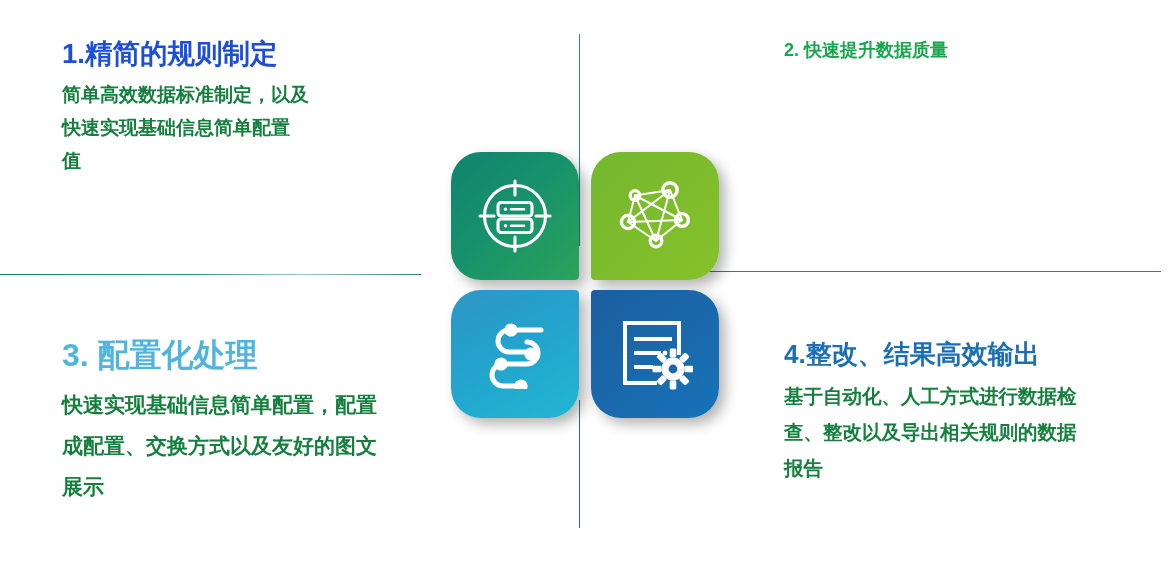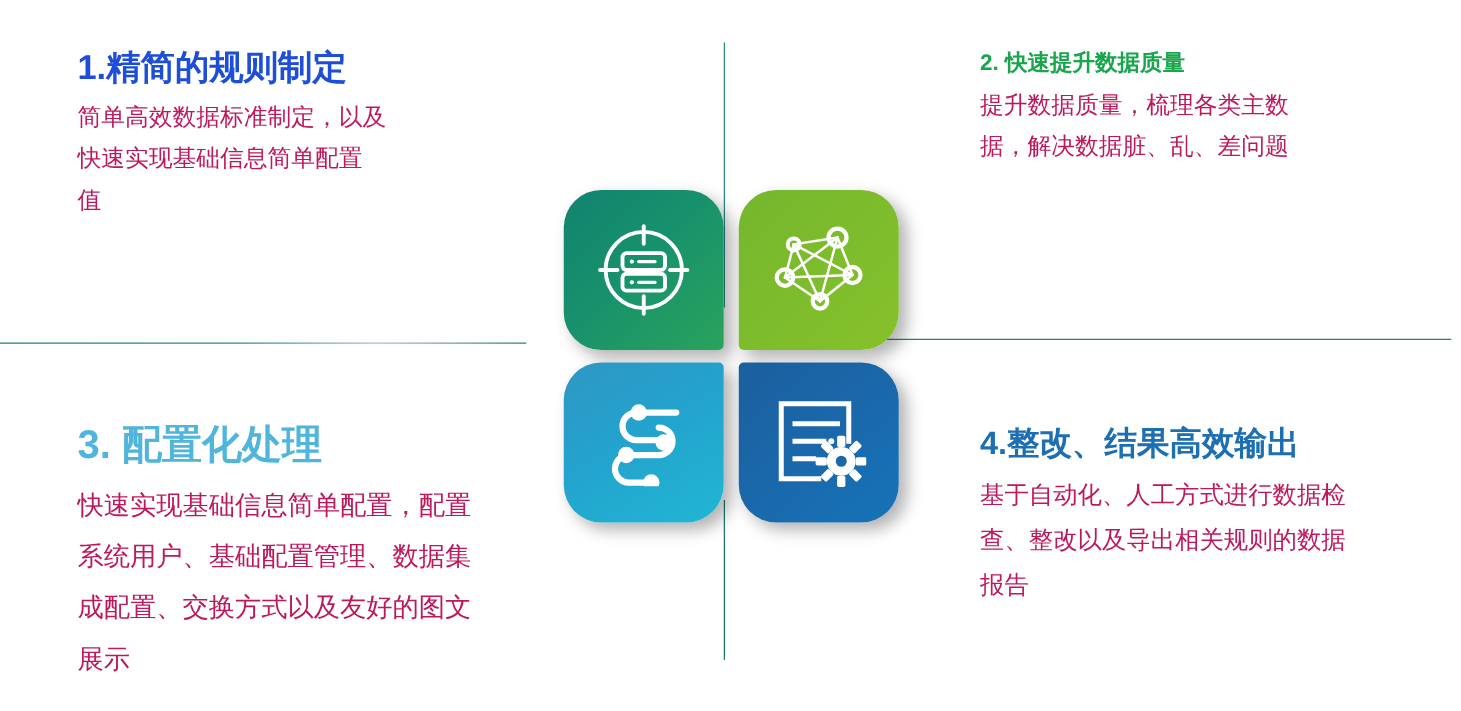--- a/index.html
+++ b/index.html
@@ -56,22 +56,22 @@
     z-index: 3;
   }
   .q-title {
     font-weight: bold;
     margin: 0 0 6px 0;
     white-space: nowrap;
     letter-spacing: 0px;
   }
   .q-body {
     margin: 0;
-    color: #be185d;
-    font-weight: 400;
+    color: #15803d;
+    font-weight: 700;
   }
   .q-body .line {
     display: block;
     white-space: nowrap;
   }
 
   
   #quadrant-1 { left: 62px; top: 36px; width: 400px; }
   #quadrant-1 .q-title { font-size: 27.5px; color: #1d4ed8; }
   #quadrant-1 .q-body  { font-size: 19px; line-height: 33px; }
@@ -147,31 +147,26 @@
   <h2 class="q-title">1.精简的规则制定</h2>
   <p class="q-body">
     <span class="line">简单高效数据标准制定，以及</span>
     <span class="line">快速实现基础信息简单配置</span>
     <span class="line">值</span>
   </p>
 </div>
 
 <div class="quadrant" id="quadrant-2">
   <h2 class="q-title">2. 快速提升数据质量</h2>
-  <p class="q-body">
-    <span class="line">提升数据质量，梳理各类主数</span>
-    <span class="line">据，解决数据脏、乱、差问题</span>
-  </p>
 </div>
 
 <div class="quadrant" id="quadrant-3">
   <h2 class="q-title">3. 配置化处理</h2>
   <p class="q-body">
     <span class="line"> 快速实现基础信息简单配置，配置</span>
-    <span class="line">系统用户、基础配置管理、数据集</span>
     <span class="line">成配置、交换方式以及友好的图文</span>
     <span class="line">展示</span>
   </p>
 </div>
 
 <div class="quadrant" id="quadrant-4">
   <h2 class="q-title">4.整改、结果高效输出</h2>
   <p class="q-body">
     <span class="line">基于自动化、人工方式进行数据检</span>
     <span class="line">查、整改以及导出相关规则的数据</span>

